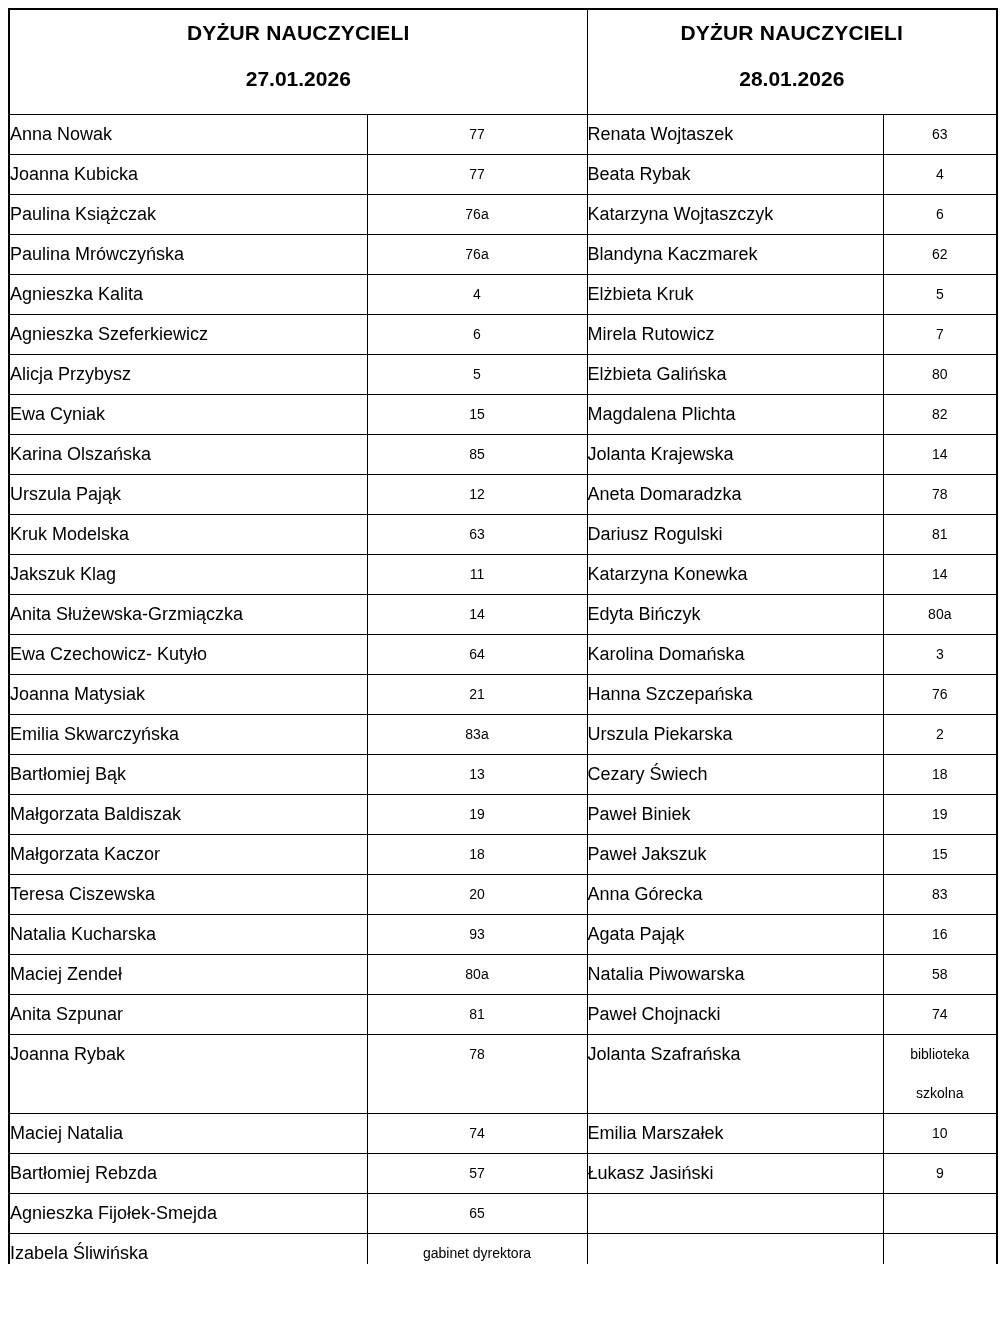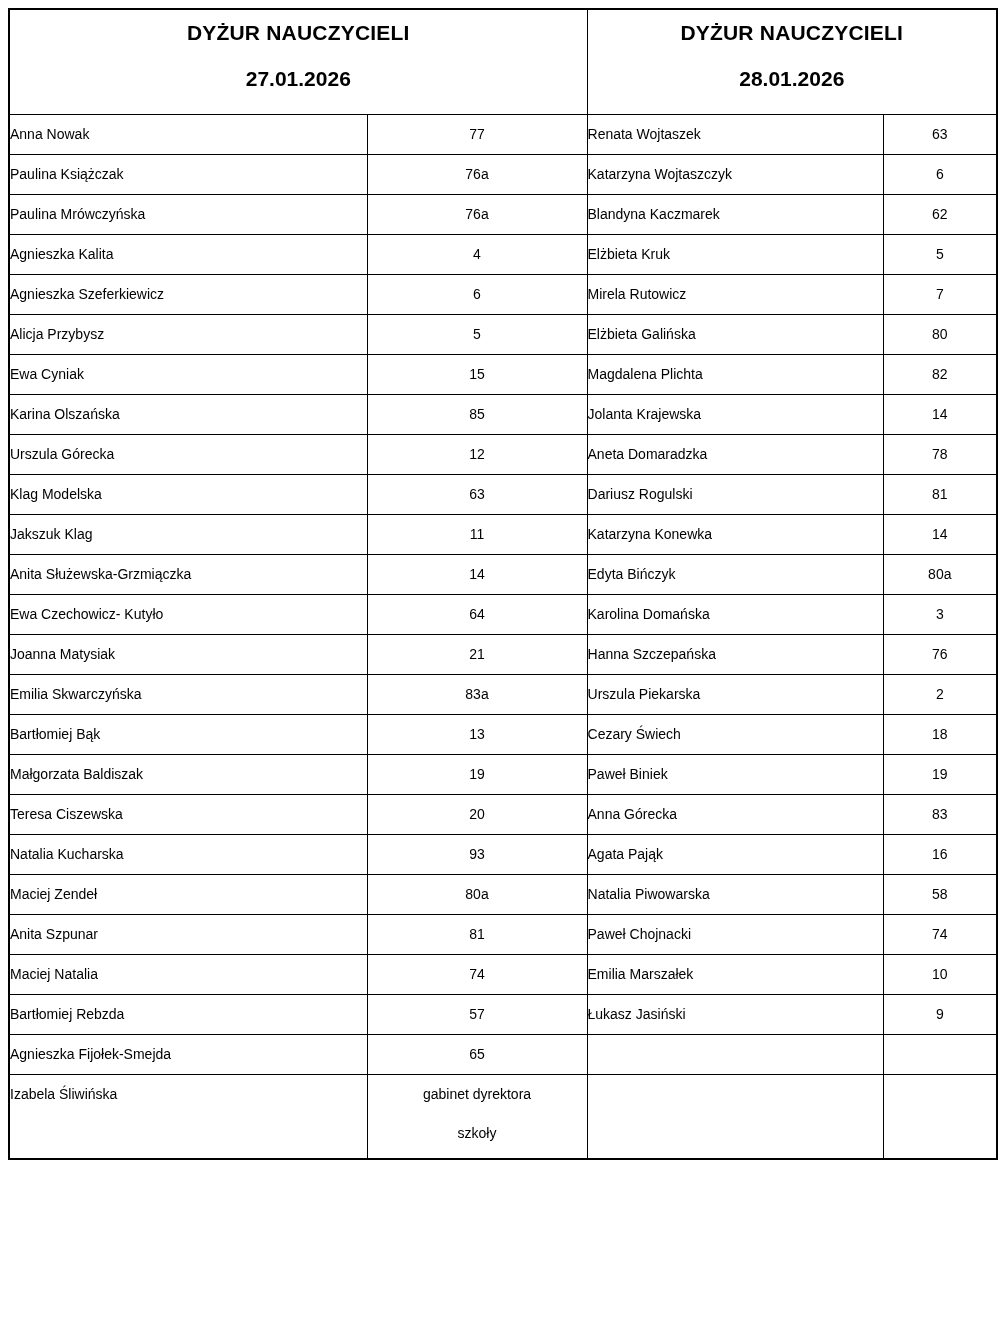--- a/index.html
+++ b/index.html
@@ -53,21 +53,21 @@
     text-align: center;
     font-weight: bold;
     font-size: 16.5px;
   }
   tr.data-row { height: 39px; }
   tr.data-row.tall { height: 78px; }
   tr.data-row.tall:last-child { height: 84px; }
   td.name-cell {
     text-align: left;
     padding-left: 11px;
-    font-size: 14px;
+    font-size: 18px;
     line-height: 39px;
     white-space: pre-line;
   }
   td.room-cell {
     text-align: center;
     font-size: 14px;
     line-height: 39px;
     white-space: pre-line;
   }
 </style>
@@ -95,20 +95,26 @@
       </tr>
     </tbody>
     <tbody id="roster-rows">
         <tr class="data-row">
           <td class="name-cell">Anna Nowak</td>
           <td class="room-cell">77</td>
           <td class="name-cell">Renata Wojtaszek</td>
           <td class="room-cell">63</td>
         </tr>
         <tr class="data-row">
+          <td class="name-cell">Joanna Kubicka</td>
+          <td class="room-cell">77</td>
+          <td class="name-cell">Beata Rybak</td>
+          <td class="room-cell">4</td>
+        </tr>
+        <tr class="data-row">
           <td class="name-cell">Paulina Książczak</td>
           <td class="room-cell">76a</td>
           <td class="name-cell">Katarzyna Wojtaszczyk</td>
           <td class="room-cell">6</td>
         </tr>
         <tr class="data-row">
           <td class="name-cell">Paulina Mrówczyńska</td>
           <td class="room-cell">76a</td>
           <td class="name-cell">Blandyna Kaczmarek</td>
           <td class="room-cell">62</td>
@@ -137,27 +143,27 @@
           <td class="name-cell">Magdalena Plichta</td>
           <td class="room-cell">82</td>
         </tr>
         <tr class="data-row">
           <td class="name-cell">Karina Olszańska</td>
           <td class="room-cell">85</td>
           <td class="name-cell">Jolanta Krajewska</td>
           <td class="room-cell">14</td>
         </tr>
         <tr class="data-row">
-          <td class="name-cell">Urszula Górecka</td>
+          <td class="name-cell">Urszula Pająk</td>
           <td class="room-cell">12</td>
           <td class="name-cell">Aneta Domaradzka</td>
           <td class="room-cell">78</td>
         </tr>
         <tr class="data-row">
-          <td class="name-cell">Klag Modelska</td>
+          <td class="name-cell">Kruk Modelska</td>
           <td class="room-cell">63</td>
           <td class="name-cell">Dariusz Rogulski</td>
           <td class="room-cell">81</td>
         </tr>
         <tr class="data-row">
           <td class="name-cell">Jakszuk Klag</td>
           <td class="room-cell">11</td>
           <td class="name-cell">Katarzyna Konewka</td>
           <td class="room-cell">14</td>
         </tr>
@@ -191,20 +197,26 @@
           <td class="name-cell">Cezary Świech</td>
           <td class="room-cell">18</td>
         </tr>
         <tr class="data-row">
           <td class="name-cell">Małgorzata Baldiszak</td>
           <td class="room-cell">19</td>
           <td class="name-cell">Paweł Biniek</td>
           <td class="room-cell">19</td>
         </tr>
         <tr class="data-row">
+          <td class="name-cell">Małgorzata Kaczor</td>
+          <td class="room-cell">18</td>
+          <td class="name-cell">Paweł Jakszuk</td>
+          <td class="room-cell">15</td>
+        </tr>
+        <tr class="data-row">
           <td class="name-cell">Teresa Ciszewska</td>
           <td class="room-cell">20</td>
           <td class="name-cell">Anna Górecka</td>
           <td class="room-cell">83</td>
         </tr>
         <tr class="data-row">
           <td class="name-cell">Natalia Kucharska</td>
           <td class="room-cell">93</td>
           <td class="name-cell">Agata Pająk</td>
           <td class="room-cell">16</td>
@@ -213,20 +225,27 @@
           <td class="name-cell">Maciej Zendeł</td>
           <td class="room-cell">80a</td>
           <td class="name-cell">Natalia Piwowarska</td>
           <td class="room-cell">58</td>
         </tr>
         <tr class="data-row">
           <td class="name-cell">Anita Szpunar</td>
           <td class="room-cell">81</td>
           <td class="name-cell">Paweł Chojnacki</td>
           <td class="room-cell">74</td>
+        </tr>
+        <tr class="data-row tall">
+          <td class="name-cell">Joanna Rybak</td>
+          <td class="room-cell">78</td>
+          <td class="name-cell">Jolanta Szafrańska</td>
+          <td class="room-cell">biblioteka
+szkolna</td>
         </tr>
         <tr class="data-row">
           <td class="name-cell">Maciej Natalia</td>
           <td class="room-cell">74</td>
           <td class="name-cell">Emilia Marszałek</td>
           <td class="room-cell">10</td>
         </tr>
         <tr class="data-row">
           <td class="name-cell">Bartłomiej Rebzda</td>
           <td class="room-cell">57</td>

